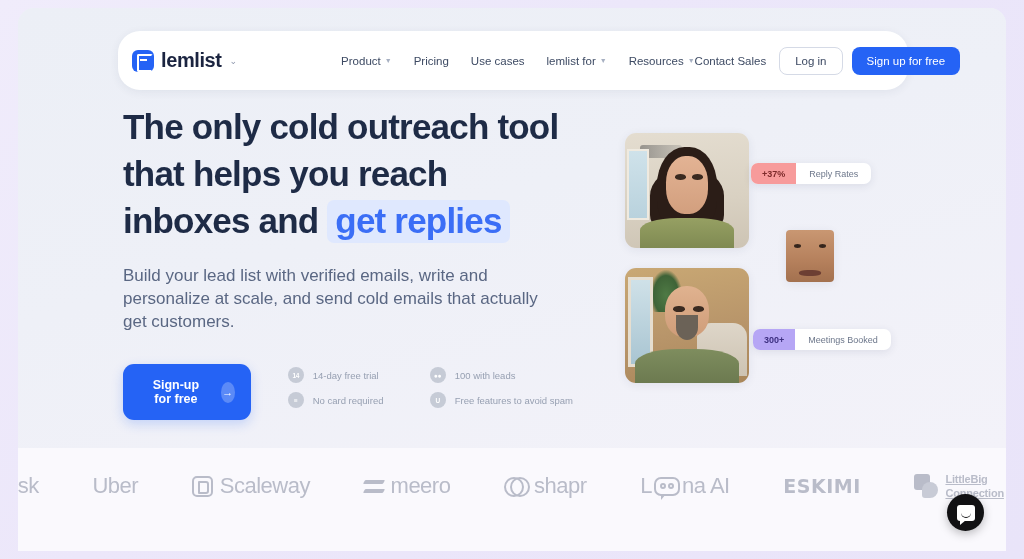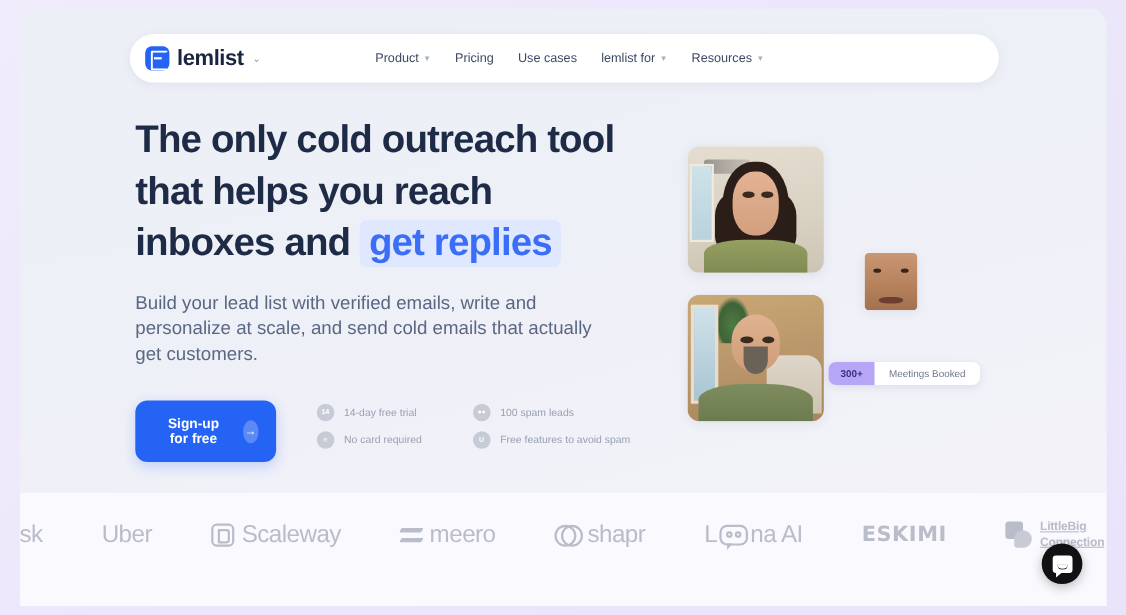--- a/index.html
+++ b/index.html
@@ -22,21 +22,21 @@
     overflow: hidden;
   }
   .hero-bg {
     position: absolute; left: 0; top: 0; width: 988px; height: 440px;
     background: linear-gradient(165deg,#eceff6 0%,#eef0f7 45%,#f3f2f9 100%);
   }
 
   
   .navbar {
     position: absolute; left: 100px; top: 23px;
-    width: 790px; height: 44px;
+    width: 790px; height: 59px;
     background: #ffffff;
     border-radius: 22px;
     box-shadow: 0 2px 10px rgba(40,50,90,.07);
     display: flex; align-items: center;
     padding: 0 8px 0 14px;
   }
   .brand { display: flex; align-items: center; gap: 7px; }
   .brand-mark {
     width: 22px; height: 22px; border-radius: 6px;
     background: #2563f5; position: relative; flex: 0 0 auto;
@@ -360,20 +360,25 @@
       <div class="nav-link">
         <span>lemlist for</span>
         <span class="caret">▼</span>
       </div>
       <div class="nav-link">
         <span>Resources</span>
         <span class="caret">▼</span>
       </div>
     </div>
 
+    <div class="nav-right">
+      <span class="contact-sales">Contact Sales</span>
+      <button class="btn-login">Log in</button>
+      <button class="btn-signup">Sign up for free</button>
+    </div>
   </div>
 
   <div class="hero-left">
     <h1 class="headline"><span>The only cold outreach tool that helps you reach inboxes and </span><span class="hl-accent">get replies</span></h1>
     <p class="subhead">Build your lead list with verified emails, write and personalize at scale, and send cold emails that actually get customers.</p>
 
     <div class="cta-row">
       <button class="btn-cta">
         <span>Sign-up for free</span>
         <span class="cta-arrow">→</span>
@@ -383,21 +388,21 @@
         <div class="feature">
           <span class="feat-icon">
                 <span>14</span>
               </span>
           <span class="feat-label">14-day free trial</span>
         </div>
         <div class="feature">
           <span class="feat-icon">
                 <span>●●</span>
               </span>
-          <span class="feat-label">100 spam leads</span>
+          <span class="feat-label">100 with leads</span>
         </div>
         <div class="feature">
           <span class="feat-icon">
                 <span>≡</span>
               </span>
           <span class="feat-label">No card required</span>
         </div>
         <div class="feature">
           <span class="feat-icon">
                 <span>U</span>
@@ -437,20 +442,24 @@
       </div>
     </div>
 
     <div class="vid vid-3">
       <div class="face-crop"></div>
       <div class="fc-eye" style="left:16%"></div>
       <div class="fc-eye" style="right:16%"></div>
       <div class="fc-mouth"></div>
     </div>
 
+    <div class="badge badge-reply">
+      <span class="badge-val" style="background:#f79b9b;color:#7d2b2b;">+37%</span>
+      <span class="badge-label">Reply Rates</span>
+    </div>
 
 
     <div class="badge badge-meet">
       <span class="badge-val" style="background:#b6a6f5;color:#3d2f80;">300+</span>
       <span class="badge-label">Meetings Booked</span>
     </div>
   </div>
 
   <div class="logo-strip">
     <div class="logos">

